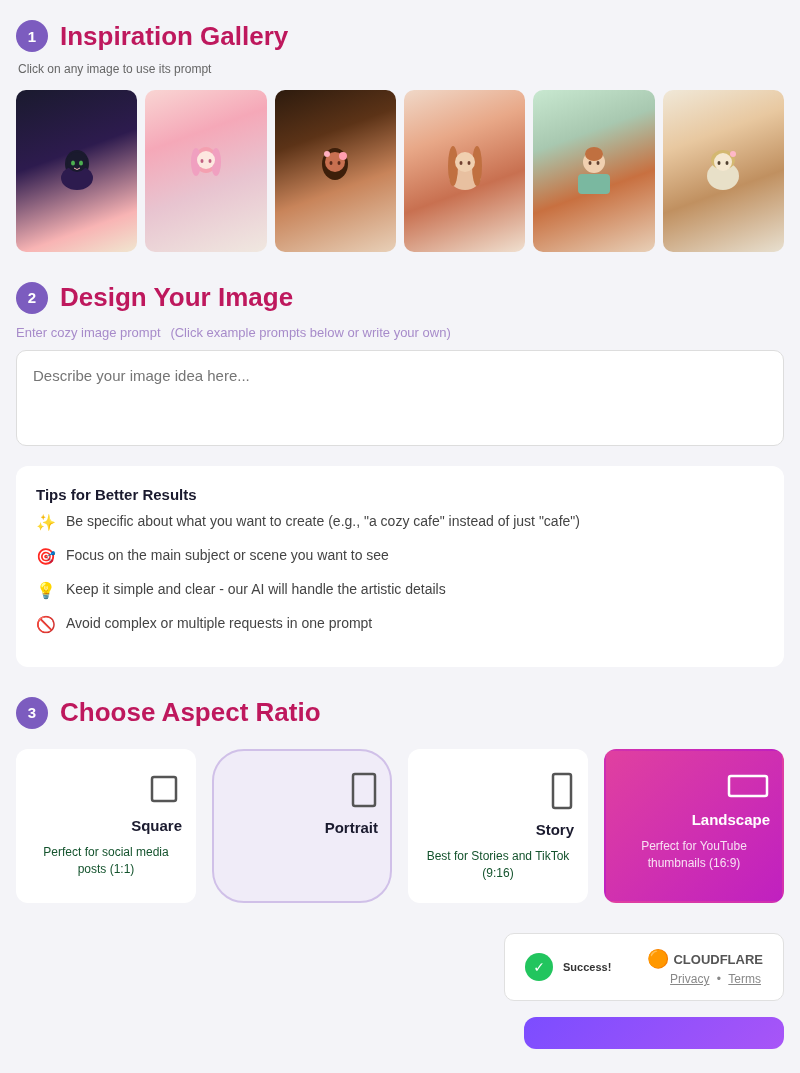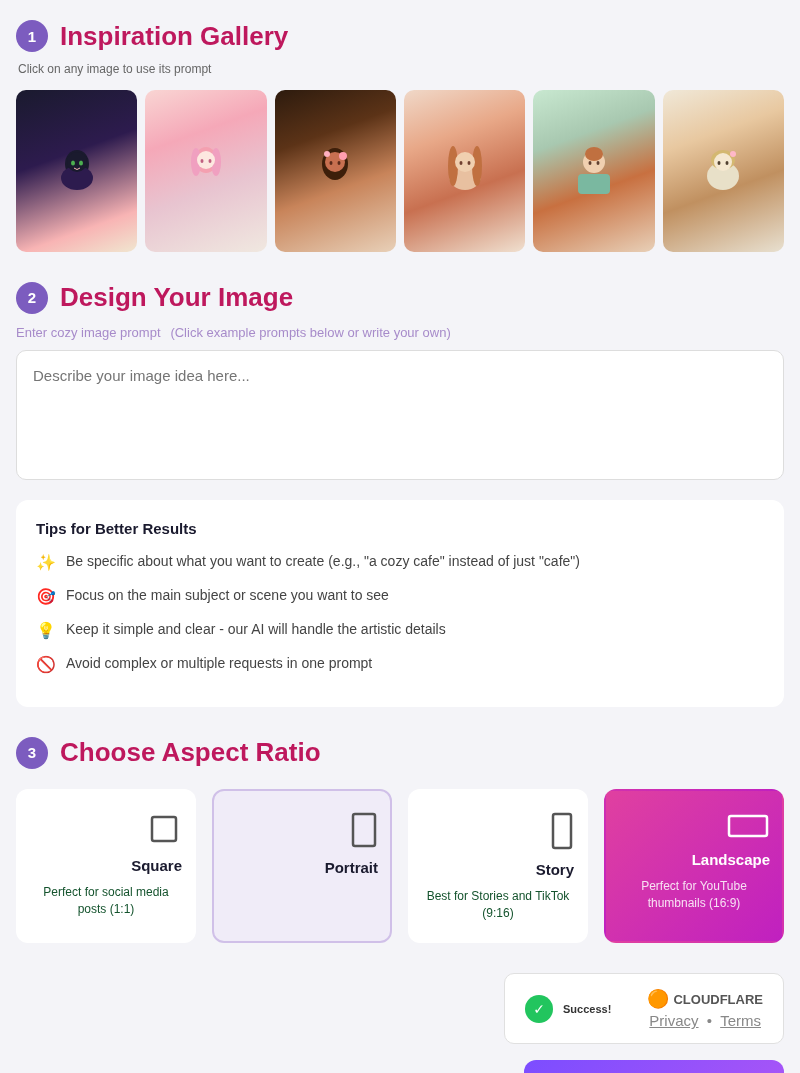--- a/index.html
+++ b/index.html
@@ -88,38 +88,38 @@
       font-size: 13px;
     }
     .prompt-textarea {
       width: 100%;
       border: 1.5px solid #ddd;
       border-radius: 10px;
       padding: 16px;
       font-size: 15px;
       color: #8b5cf6;
       resize: none;
-      height: 130px;
+      height: 96px;
       outline: none;
       background: white;
       font-family: inherit;
     }
 
     
     .tips-box {
       background: white;
       border-radius: 12px;
       padding: 20px;
       margin-top: 16px;
     }
     .tips-title {
       font-size: 15px;
       font-weight: 700;
       color: #1a1a2e;
-      margin-bottom: 14px;
+      margin-bottom: 8px;
     }
     .tip-item {
       display: flex;
       align-items: flex-start;
       gap: 10px;
       margin-bottom: 10px;
       font-size: 14px;
       color: #444;
       line-height: 1.5;
     }
@@ -143,20 +143,21 @@
       display: flex;
       flex-direction: column;
       align-items: flex-end;
       gap: 10px;
       cursor: pointer;
       border: 2px solid transparent;
     }
     .aspect-card.selected {
       background: #f0ecf8;
       border-color: #d0c0e8;
+      border-radius: 32px;
     }
     .aspect-card.active {
       background: linear-gradient(135deg, #e040a0, #c020c0);
       border-color: transparent;
       color: white;
     }
     .aspect-icon {
       display: flex;
       align-items: center;
       justify-content: center;
@@ -236,21 +237,21 @@
       align-items: center;
       gap: 4px;
       font-size: 13px;
       font-weight: 700;
       color: #555;
     }
     .cf-icon {
       font-size: 18px;
     }
     .cloudflare-links {
-      font-size: 15px;
+      font-size: 12px;
       color: #888;
     }
     .cloudflare-links span {
       margin: 0 2px;
     }
 
     .create-btn {
       background: linear-gradient(135deg, #7c4dff, #a855f7);
       color: white;
       border: none;

